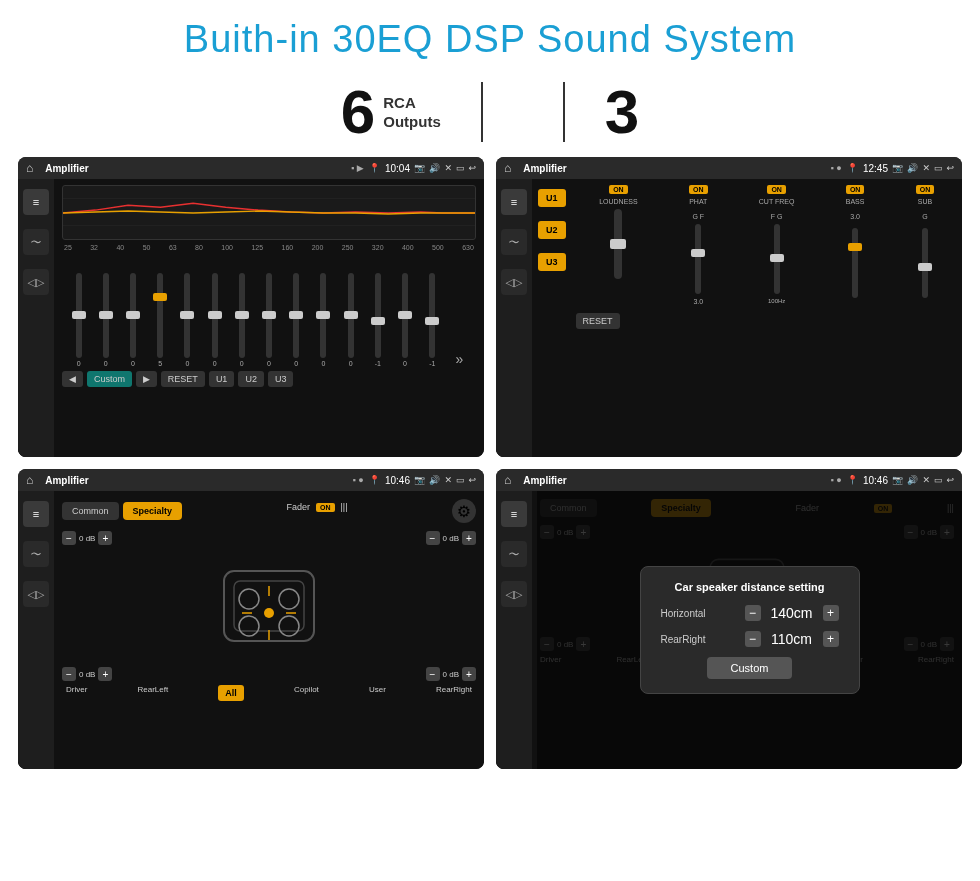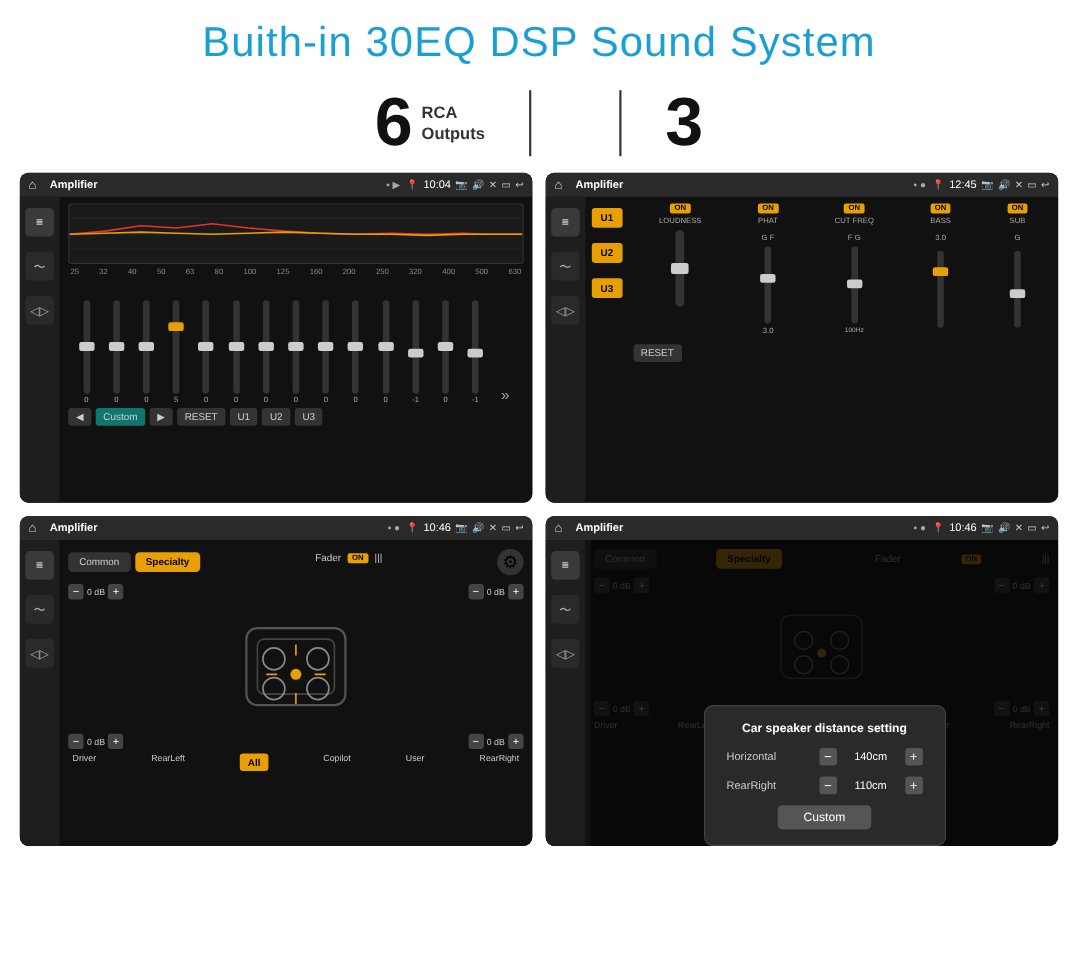--- a/index.html
+++ b/index.html
@@ -324,21 +324,21 @@
       color: #ccc;
       padding: 0 4px;
     }
 
     
     .dialog-overlay {
       position: absolute;
       top: 0; left: 0; right: 0; bottom: 0;
       background: rgba(0,0,0,0.5);
       display: flex;
-      align-items: flex-end;
+      align-items: center;
       justify-content: center;
       z-index: 10;
       margin-left: 41px;
     }
 
     .dialog-box {
       background: #2a2a2a;
       border-radius: 8px;
       padding: 14px 20px;
       width: 220px;
@@ -365,21 +365,21 @@
       color: #ccc;
     }
 
     .dialog-ctrl {
       display: flex;
       align-items: center;
       gap: 6px;
     }
 
     .dialog-val {
-      font-size: 10px;
+      font-size: 14px;
       color: #fff;
       min-width: 50px;
       text-align: center;
     }
 
     .confirm-btn {
       background: #555;
       color: #fff;
       border: none;
       border-radius: 4px;

